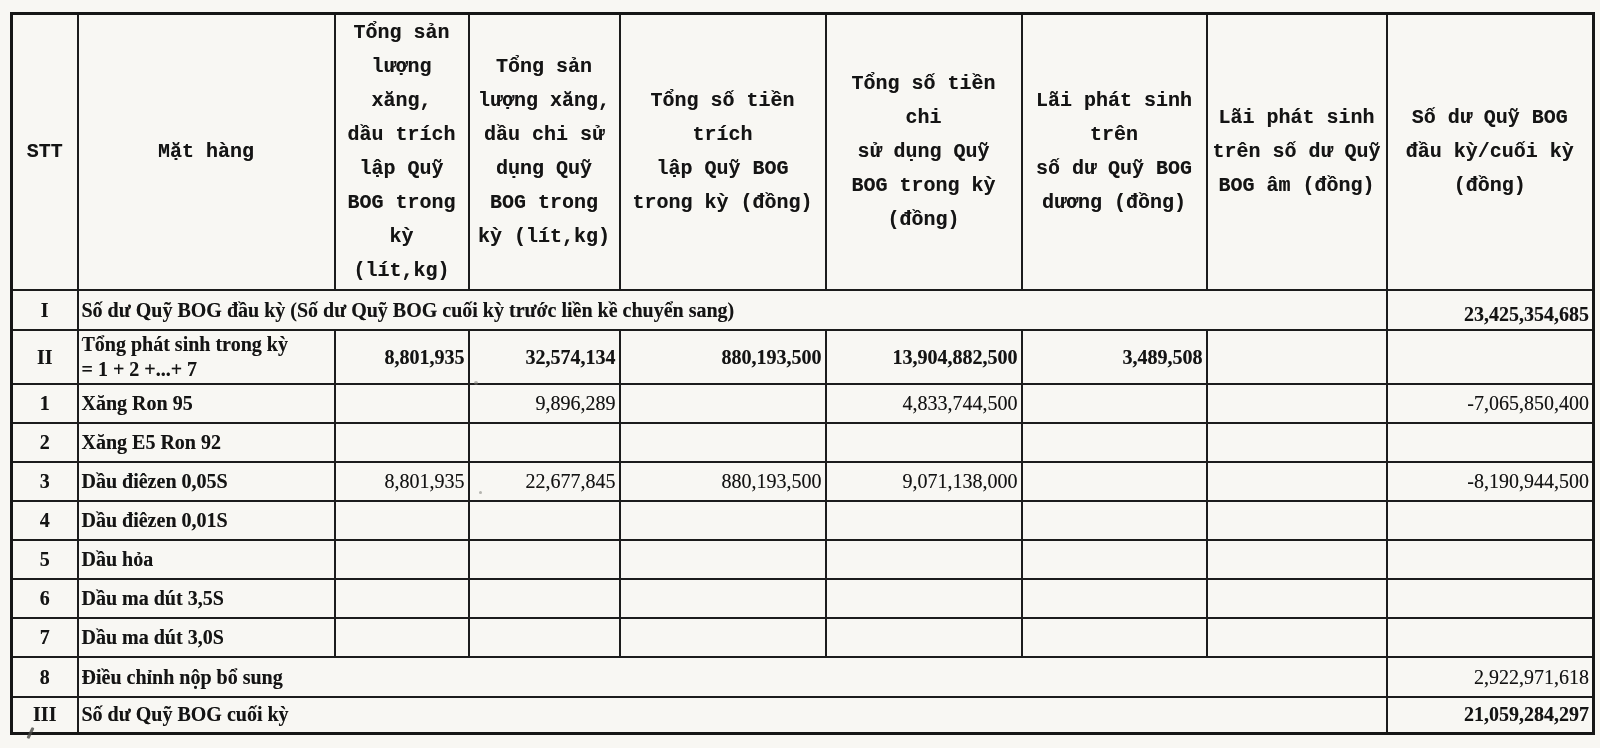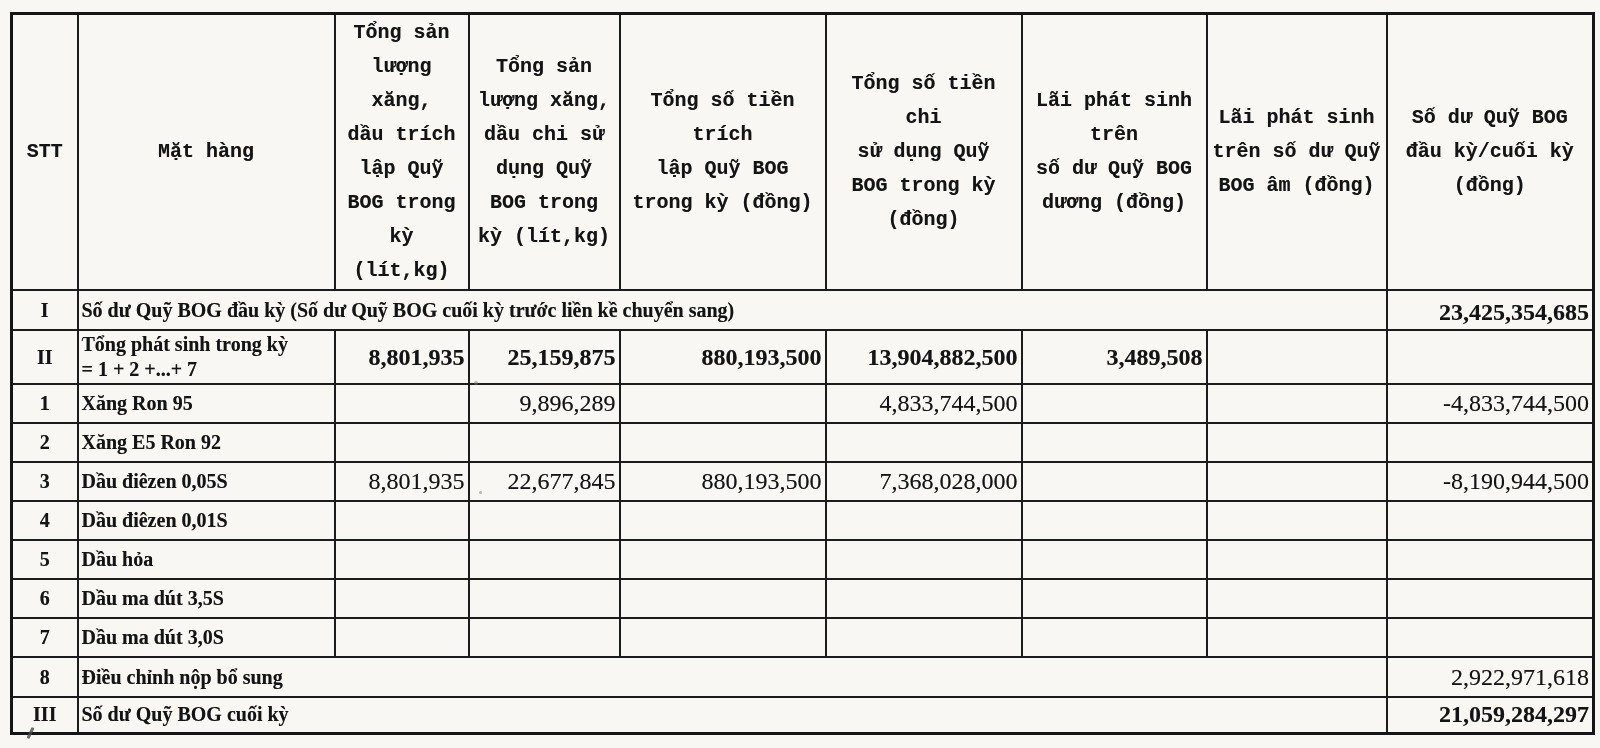--- a/index.html
+++ b/index.html
@@ -41,21 +41,21 @@
   tr.r-8{height:40px;}
   tr.r-III{height:36px;}
   .stt{
     text-align:center;font-weight:bold;font-size:20px;vertical-align:middle;
   }
   .label{
     text-align:left;font-weight:bold;font-size:20px;vertical-align:middle;
     padding-left:6px;line-height:1.25;border-radius:16px;
   }
   .num{
-    text-align:right;font-size:24px;vertical-align:middle;
+    text-align:right;font-size:20px;vertical-align:middle;
     padding-right:4px;font-weight:normal;
   }
   tr.r-I .num,tr.r-III .num{font-weight:bold;}
   tr.r-II .num{font-weight:bold;padding-right:3px;}
   tr.r-I .num{vertical-align:bottom;padding-bottom:3px;}
   .pen-mark{
     position:absolute;left:29px;top:727px;width:3px;height:12px;
     background:#4a4a46;border-radius:1px;transform:rotate(26deg);opacity:.8;
   }
   .speckle{
@@ -124,59 +124,59 @@
         <td class="num">23,425,354,685</td>
       </tr>
 
       <tr class="r-II">
         <td class="stt">II</td>
         <td class="label">
           <div>Tổng phát sinh trong kỳ</div>
           <div>= 1 + 2 +...+ 7</div>
         </td>
         <td class="num">8,801,935</td>
-        <td class="num">25,159,875</td>
+        <td class="num">32,574,134</td>
         <td class="num">880,193,500</td>
         <td class="num">13,904,882,500</td>
         <td class="num">3,489,508</td>
         <td class="num"></td>
         <td class="num"></td>
       </tr>
 
       <tr class="r-item">
         <td class="stt">1</td>
         <td class="label">Xăng Ron 95</td>
         <td class="num"></td>
         <td class="num">9,896,289</td>
         <td class="num"></td>
         <td class="num">4,833,744,500</td>
         <td class="num"></td>
         <td class="num"></td>
-        <td class="num">-4,833,744,500</td>
+        <td class="num">-7,065,850,400</td>
       </tr>
 
       <tr class="r-item">
         <td class="stt">2</td>
         <td class="label">Xăng E5 Ron 92</td>
         <td class="num"></td>
         <td class="num"></td>
         <td class="num"></td>
         <td class="num"></td>
         <td class="num"></td>
         <td class="num"></td>
         <td class="num"></td>
       </tr>
 
       <tr class="r-item">
         <td class="stt">3</td>
         <td class="label">Dầu điêzen 0,05S</td>
         <td class="num">8,801,935</td>
         <td class="num">22,677,845</td>
         <td class="num">880,193,500</td>
-        <td class="num">7,368,028,000</td>
+        <td class="num">9,071,138,000</td>
         <td class="num"></td>
         <td class="num"></td>
         <td class="num">-8,190,944,500</td>
       </tr>
 
       <tr class="r-item">
         <td class="stt">4</td>
         <td class="label">Dầu điêzen 0,01S</td>
         <td class="num"></td>
         <td class="num"></td>

